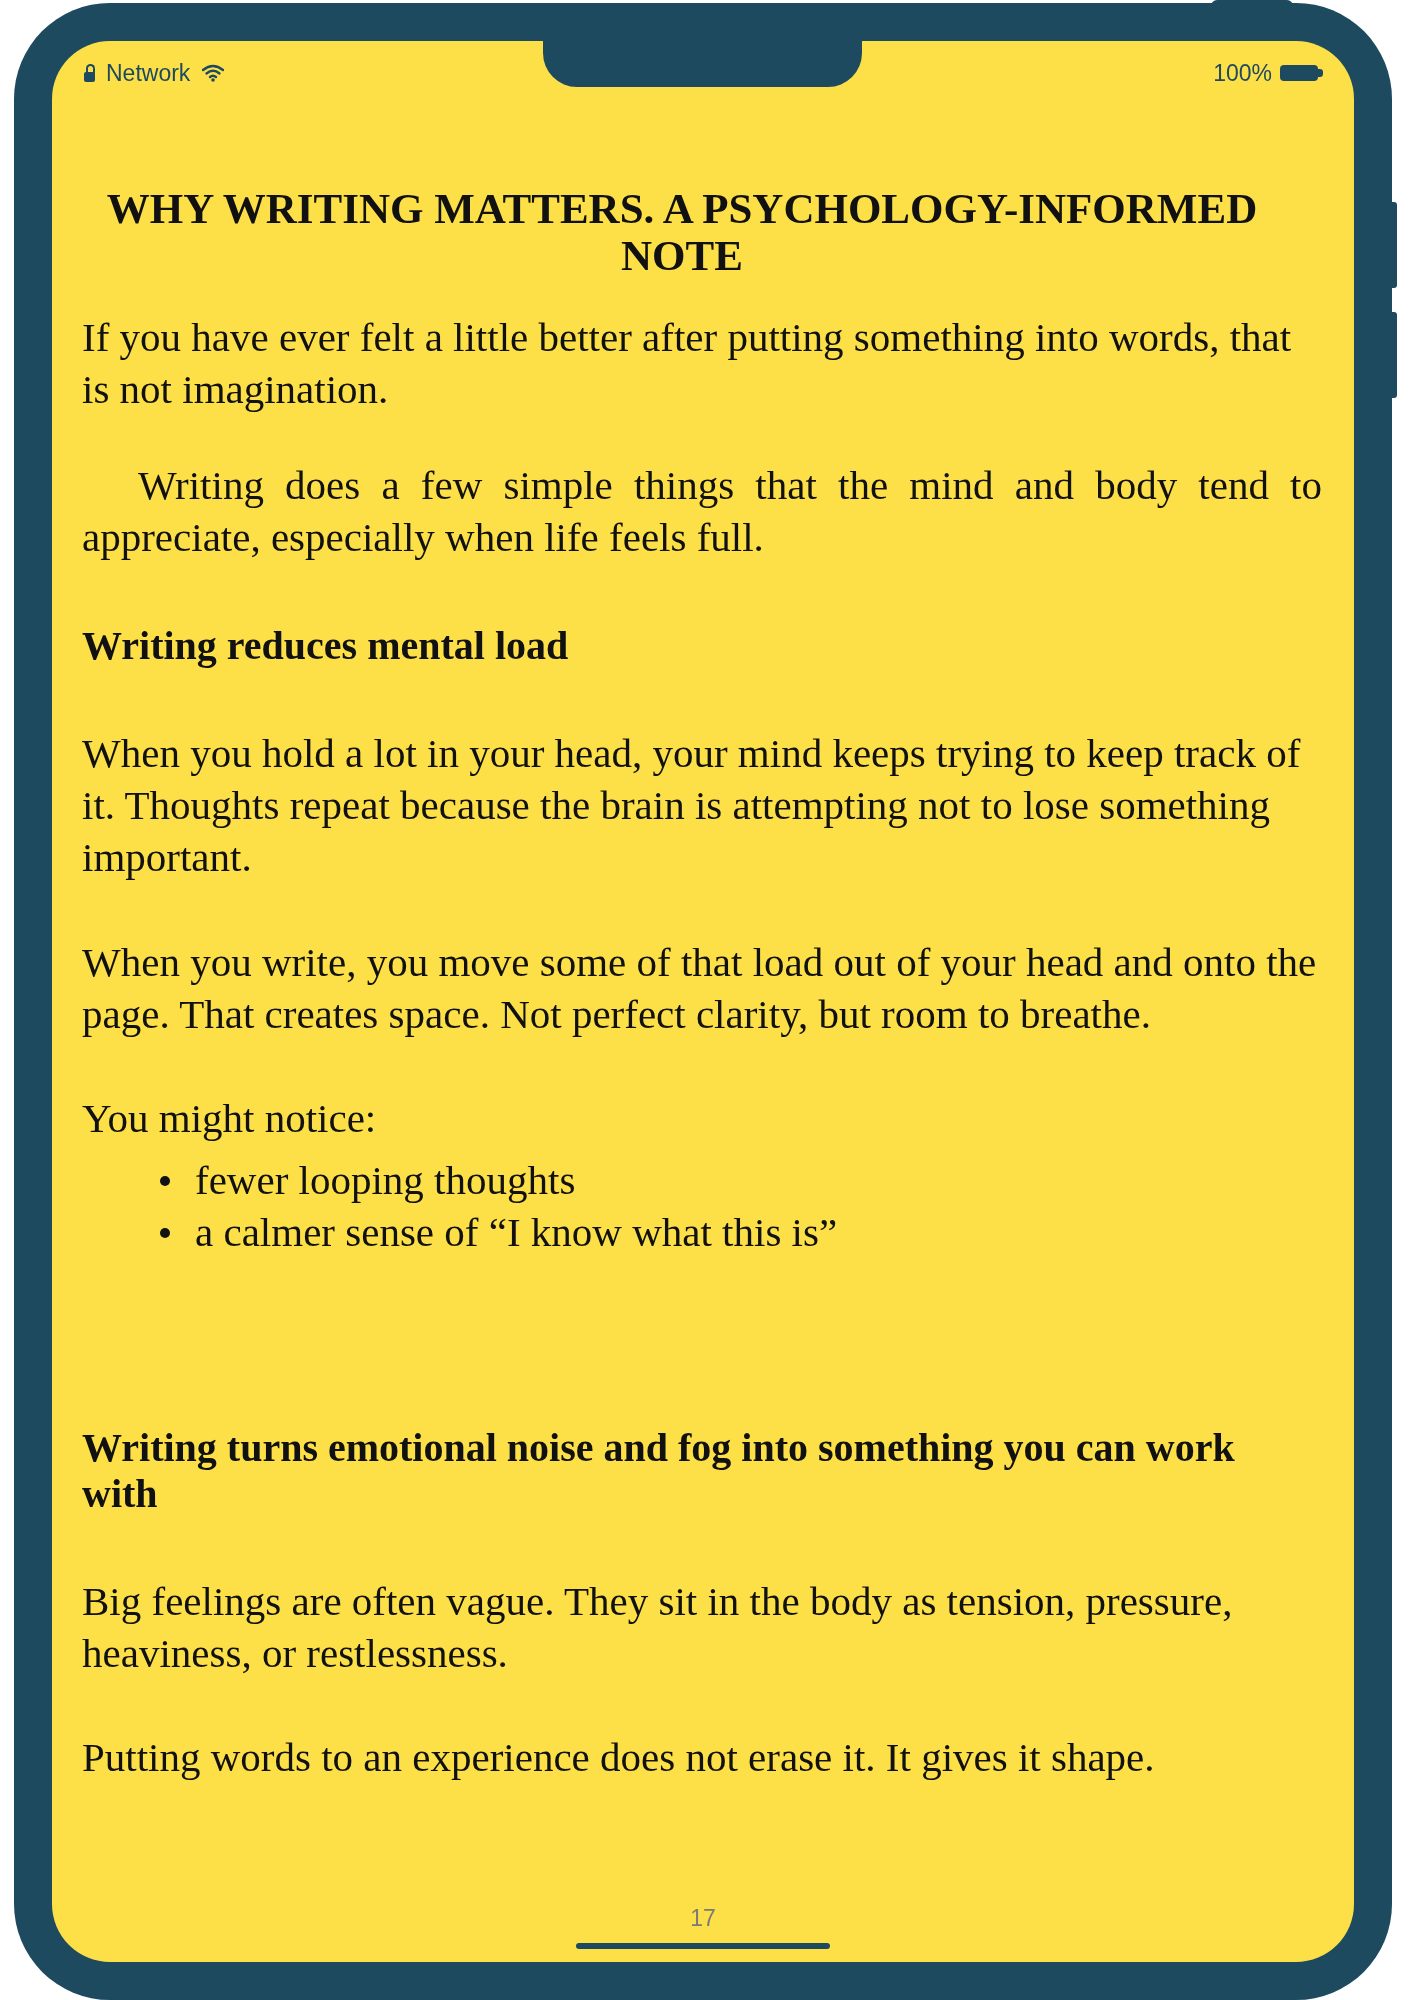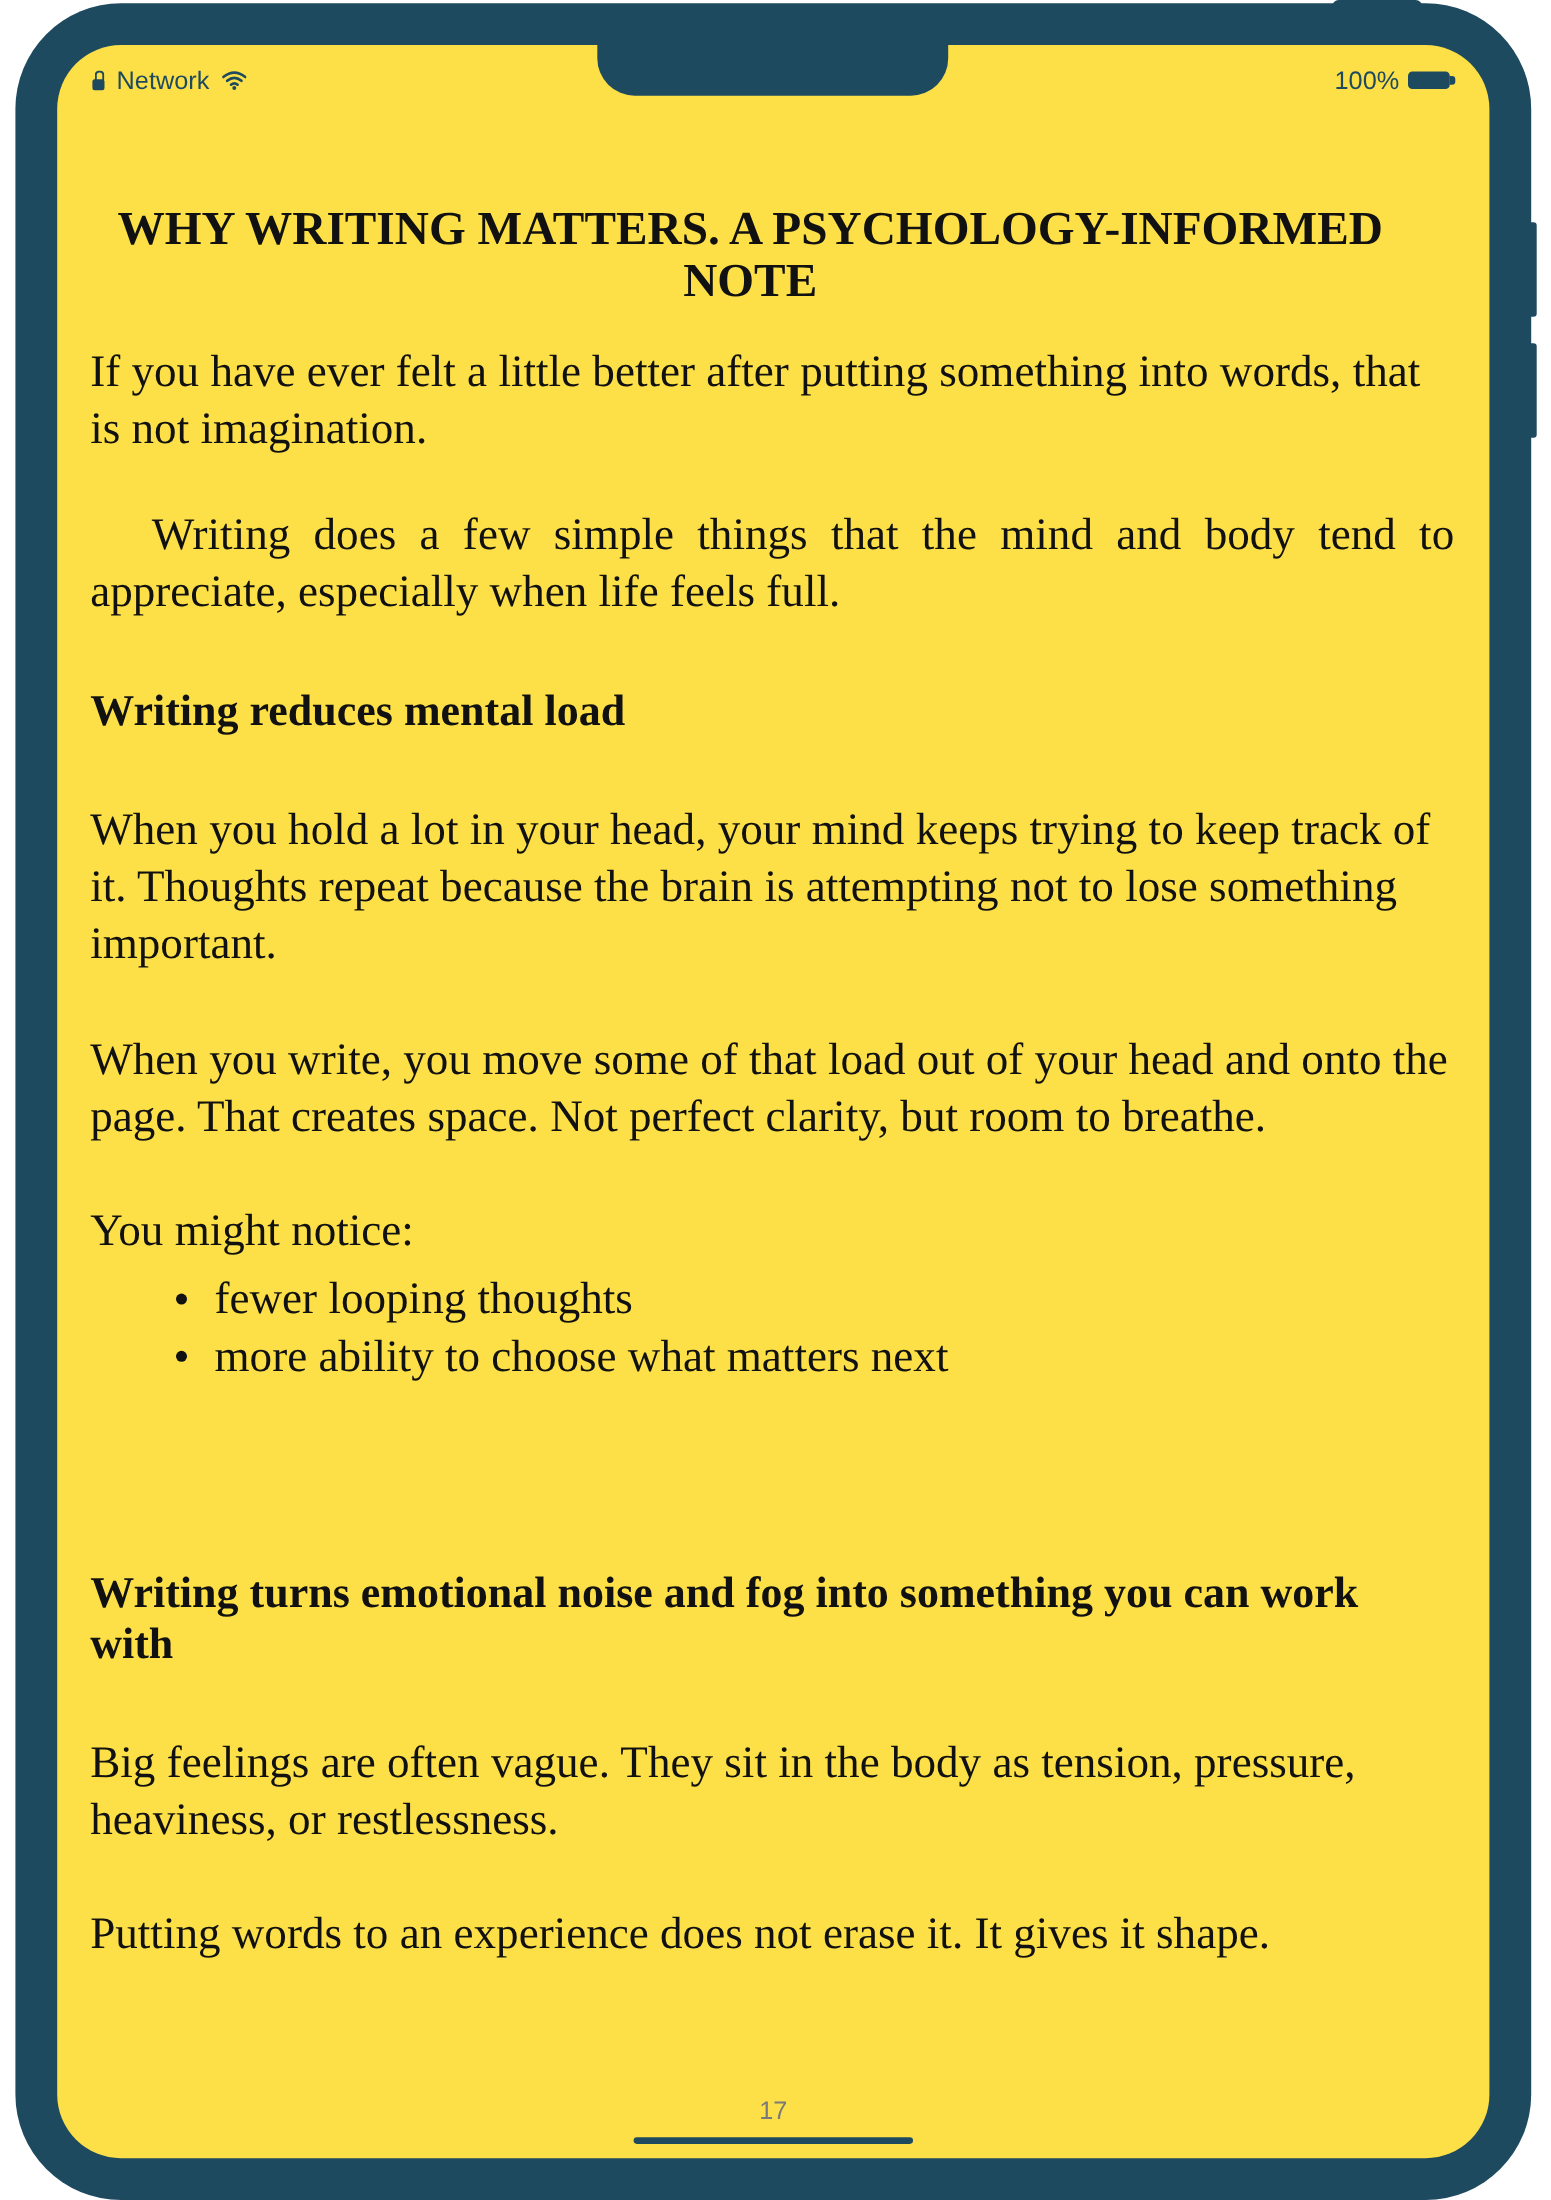--- a/index.html
+++ b/index.html
@@ -98,21 +98,21 @@
     <p class="p just indent" style="top:374px;">Writing does a few simple things that the mind and body tend to appreciate, especially when life feels full.</p>
 
     <h2 class="h2" style="top:582px;">Writing reduces mental load</h2>
 
     <p class="p" style="top:686px;">When you hold a lot in your head, your mind keeps trying to keep track of it. Thoughts repeat because the brain is attempting not to lose some­thing important.</p>
     <p class="p" style="top:895px;">When you write, you move some of that load out of your head and onto the page. That creates space. Not perfect clarity, but room to breathe.</p>
     <p class="p" style="top:1051px;">You might notice:</p>
 
     <ul class="bullets">
       <li><span class="dot"></span><span>fewer looping thoughts</span></li>
-      <li><span class="dot"></span><span>more ability to choose what matters next</span></li>
+      <li><span class="dot"></span><span>a calmer sense of “I know what this is”</span></li>
     </ul>
 
     <h2 class="h2" style="top:1384px;">Writing turns emotional noise and fog into something you can work with</h2>
 
     <p class="p" style="top:1534px;">Big feelings are often vague. They sit in the body as tension, pressure, heaviness, or restlessness.</p>
     <p class="p" style="top:1690px;">Putting words to an experience does not erase it. It gives it shape.</p>
   </div>
 
   <div class="page-num">17</div>
   <div class="home-indicator"></div>

